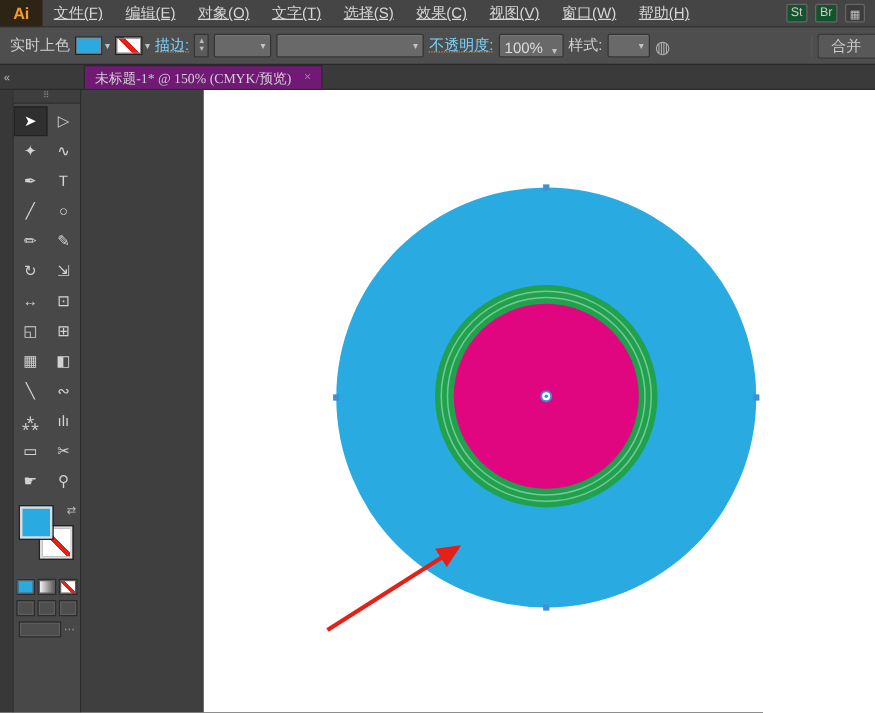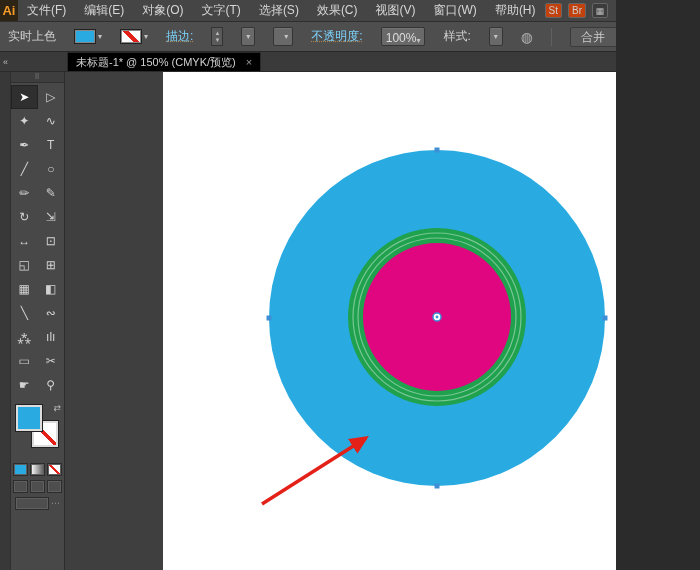--- a/index.html
+++ b/index.html
@@ -1,37 +1,37 @@
 <!DOCTYPE html>
 <html><head>
 <meta charset="utf-8">
 <style>
   * { margin:0; padding:0; box-sizing:border-box; }
   body { background:#2b2b2b; font-family:"Liberation Sans", sans-serif; }
-  #app { position:relative; width:616px; height:570px; background:#3f3f3f; overflow:hidden;
+  #app { position:relative; width:700px; height:570px; background:#3f3f3f; overflow:hidden;
          font-family:"Liberation Sans", sans-serif; }
 
   
   .menubar { position:absolute; top:0; left:0; right:0; height:22px; background:#454545;
              border-bottom:1px solid #2e2e2e; display:flex; align-items:stretch;
              color:#d6d6d6; font-size:12px; }
   .ai-logo { width:34px; background:#2d2416; color:#f59b28; font-weight:bold; font-size:13px;
              display:flex; align-items:center; justify-content:center; }
-  .menus { display:flex; align-items:flex-start; }
+  .menus { display:flex; align-items:flex-start;text-decoration:underline; }
   .menu-item { padding:0 9px; line-height:21px; white-space:nowrap; cursor:default; }
   .mb-right { margin-left:auto; display:flex; align-items:center; gap:6px; padding-right:8px; }
-  .badge { border:1px solid #666; background:#c2410c; color:#ccc; font-size:10px;
+  .badge { border:1px solid #666; background:#14532d; color:#ccc; font-size:10px;
            padding:0 3px; height:15px; line-height:14px; border-radius:2px; }
   .ws-icon { width:16px; height:15px; border:1px solid #666; background:#3c3c3c; color:#bbb;
              font-size:9px; line-height:14px; text-align:center; border-radius:2px; }
 
   
   .controlbar { position:absolute; top:22px; left:0; right:0; height:30px; background:#4e4e4e;
                 border-bottom:1px solid #282828; display:flex; align-items:center;
-                padding:0 8px; font-size:12px; color:#cfcfcf; gap:18px; white-space:nowrap; }
+                padding:0 8px; font-size:12px; color:#cfcfcf; gap:4px; white-space:nowrap; }
   .cb-link { color:#7dd3fc; text-decoration:underline dotted rgba(212,154,79,.7); }
   .swatch-wrap { display:inline-flex; align-items:center; gap:2px; }
   .sw { width:22px; height:15px; border:1px solid #222; display:inline-block;
         box-shadow:inset 0 0 0 1px #888; }
   .sw.stroke-none { background:linear-gradient(45deg,#fff 42%,#e32119 42%,#e32119 58%,#fff 58%); }
   .dd-arrow { font-size:8px; color:#c3c3c3; }
   .stepper { display:flex; flex-direction:column; gap:1px; font-size:6px; line-height:6px;
              color:#bbb; background:#5a5a5a; border:1px solid #333; padding:2px 2px; }
   .dd { height:19px; background:#696969; border:1px solid #343434; border-radius:2px;
         display:inline-flex; align-items:center; justify-content:space-between;
@@ -39,23 +39,23 @@
   .w46 { width:46px; } .w118 { width:118px; } .w52 { width:52px;align-items:flex-end; } .w34 { width:34px; }
   .wheel { font-size:14px; color:#b5b5b5; line-height:14px; }
   .sep { width:1px; height:18px; background:#3a3a3a; border-right:1px solid #606060; margin-left:auto; }
   .merge-btn { color:#ccc; border:1px solid #3a3a3a; background:#585858; height:20px;
                line-height:18px; padding:0 14px 0 10px; border-radius:2px; margin-right:-12px; }
 
   
   .tabbar { position:absolute; top:52px; left:0; right:0; height:20px; background:#3a3a3a;
             border-bottom:1px solid #2a2a2a; display:flex; align-items:flex-end; }
   .collapse { width:11px; text-align:center; font-size:9px; color:#bbb; align-self:center; }
-  .doc-tab { margin-left:56px; height:19px; background:#000000; border:1px solid #2a2a2a;
+  .doc-tab { margin-left:56px; height:19px; background:#701a75; border:1px solid #2a2a2a;
              border-bottom:none; display:flex; align-items:center; padding:0 8px;
-             font-size:11px; color:#d0d0d0; gap:10px; white-space:nowrap; }
+             font-size:11px; color:#d0d0d0; gap:10px; white-space:nowrap;font-family:Liberation Serif, serif; }
   .tab-close { color:#9a9a9a; font-size:11px; }
 
   
   .left-strip { position:absolute; left:0; top:72px; width:11px; bottom:0; background:#383838;
                 border-right:1px solid #2e2e2e; }
   .toolpanel { position:absolute; left:11px; top:72px; width:54px; bottom:0; background:#484848;
                border-right:1px solid #2c2c2c; }
   .grip { height:11px; background:#3e3e3e; border-bottom:1px solid #2f2f2f; color:#8a8a8a;
           font-size:7px; text-align:center; line-height:10px; letter-spacing:1px; }
   .tools-grid { display:grid; grid-template-columns:repeat(2,1fr); padding-top:2px; }

